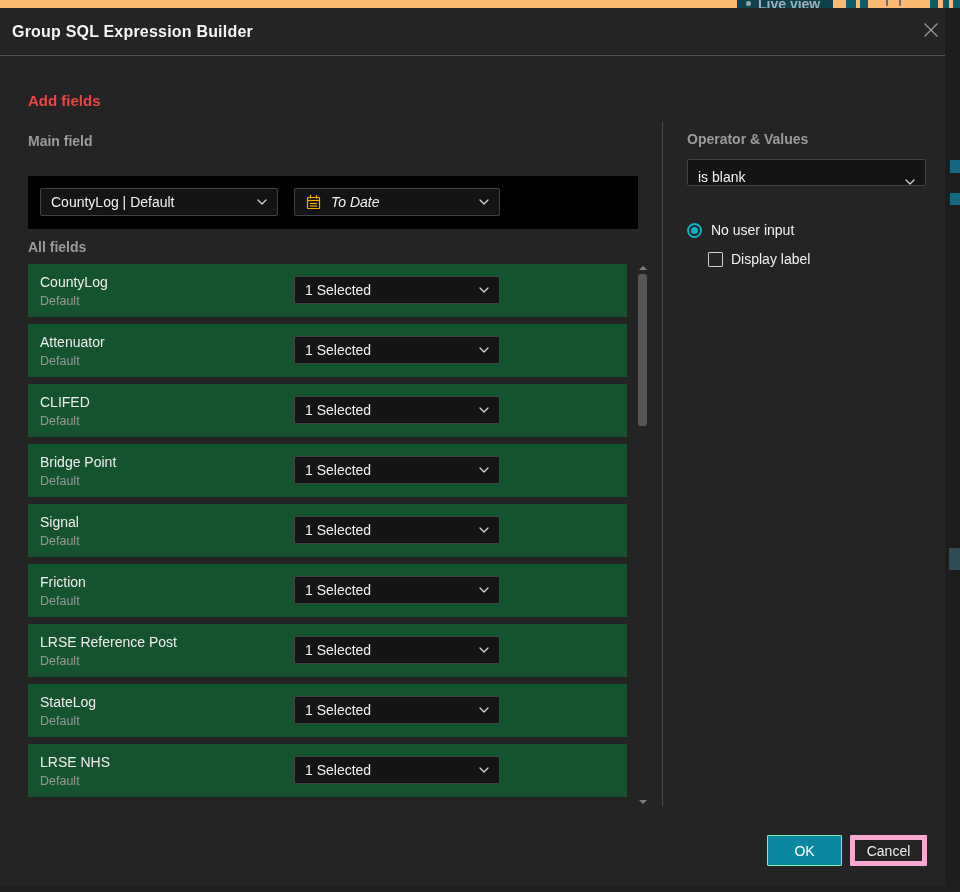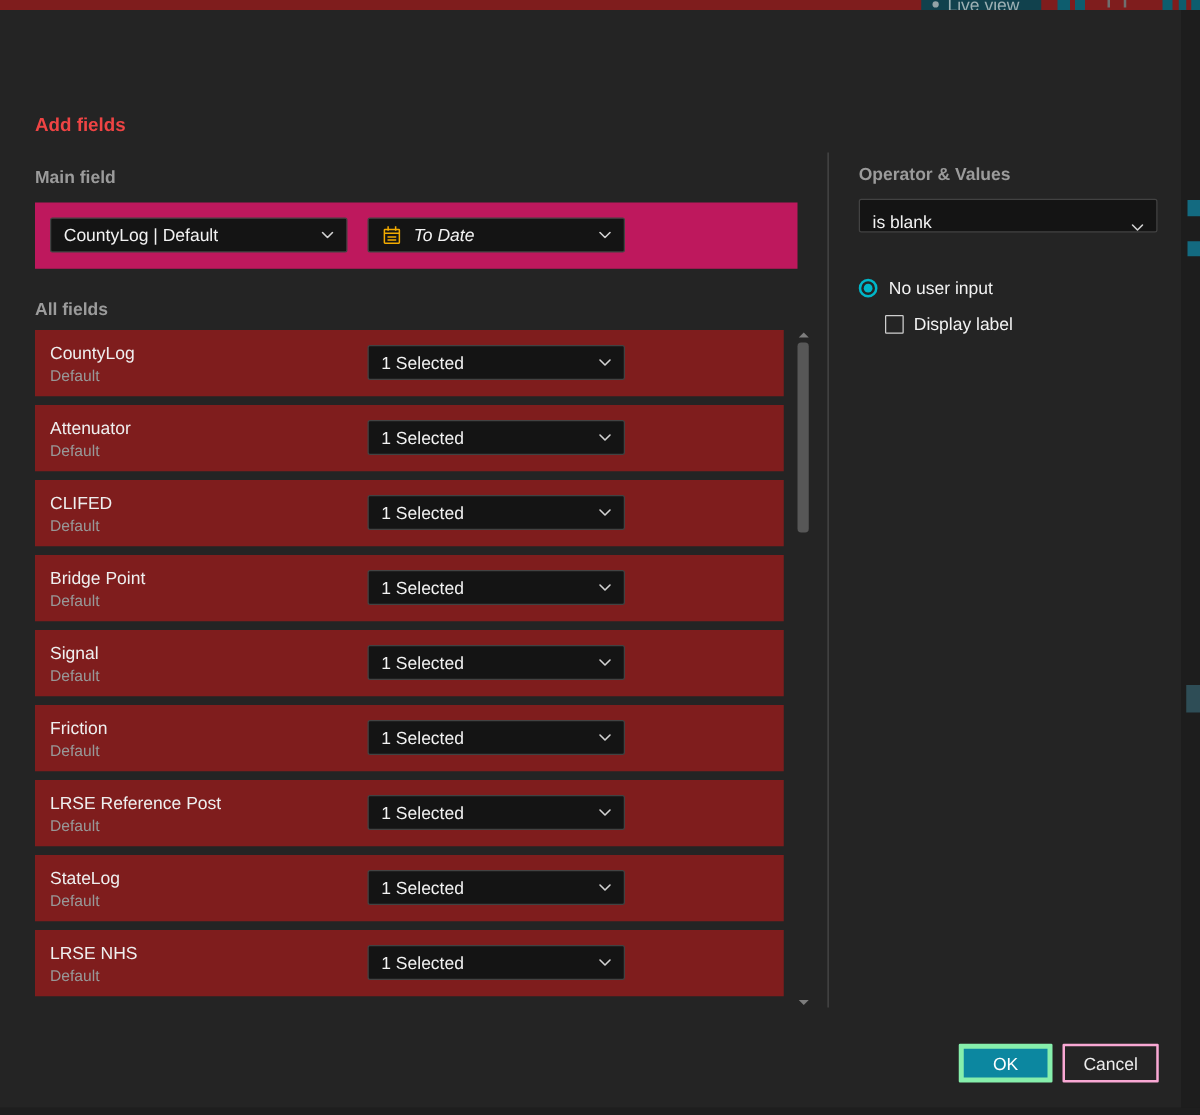--- a/index.html
+++ b/index.html
@@ -1,19 +1,19 @@
 <!DOCTYPE html>
 <html><head>
 <meta charset="utf-8">
 <style>
   * { margin:0; padding:0; box-sizing:border-box; }
   html,body { width:960px; height:892px; background:#1b1b1b; font-family:"Liberation Sans", sans-serif; overflow:hidden; }
 
   
-  .backdrop-top { position:absolute; left:0; top:0; width:960px; height:8px; background:#7f1d1d; overflow:hidden; }
+  .backdrop-top { position:absolute; left:0; top:0; width:960px; height:8px; background:#fdba74; overflow:hidden;font-weight:bold; }
   .live-view-btn { position:absolute; left:737px; top:0; width:96px; height:8px; background:#11414d; }
   .lv-dot { position:absolute; left:9px; top:1px; width:5px; height:5px; border-radius:50%; background:#93a3a7; }
   .lv-text { position:absolute; left:21px; top:-3px; font-size:14px; line-height:14px; color:#9db0b4; }
   .frag { position:absolute; }
   .ft1 { left:846px; top:0; width:10px; height:8px; background:#0d5d6e; }
   .ft2 { left:860px; top:0; width:8px; height:8px; background:#0d5d6e; }
   .ft3 { left:886px; top:0; width:2px; height:6px; background:#6f6f6f; }
   .ft4 { left:899px; top:0; width:2px; height:6px; background:#6f6f6f; }
   .ft5 { left:930px; top:0; width:8px; height:8px; background:#0d5d6e; }
   .ft6 { left:943px; top:0; width:6px; height:8px; background:#0d5d6e; }
@@ -30,31 +30,31 @@
   .dlg-header { position:absolute; left:0; top:0; width:100%; height:48px; border-bottom:1px solid #525252; }
   .dlg-title { position:absolute; left:12px; top:0; line-height:48px; font-size:16px; font-weight:700; color:#f5f5f5; letter-spacing:.2px; }
   .close-btn { position:absolute; right:0; top:8px; width:28px; height:28px; background:transparent; border:none; cursor:pointer; display:flex; align-items:center; justify-content:center; }
 
   .sec-title { position:absolute; left:28px; top:84px; font-size:15px; font-weight:700; color:#ef4444; }
   .grey-label { position:absolute; font-size:14px; font-weight:700; color:#9b9b9b; }
   .lbl-mainfield { left:28px; top:125px; }
   .lbl-allfields { left:28px; top:231px; }
   .lbl-operator { left:687px; top:123px; }
 
-  .main-panel { position:absolute; left:28px; top:154px; width:610px; height:53px; background:#be185d; }
+  .main-panel { position:absolute; left:28px; top:168px; width:610px; height:53px; background:#000000; }
 
   .select { position:absolute; background:#141414; border:1px solid #424242; border-radius:2px; display:flex; align-items:center; padding:0 10px; color:#f2f2f2; font-size:14px; cursor:pointer; }
   .select .sel-text { flex:1 1 auto; white-space:nowrap; overflow:hidden; }
   .select .chev { flex:0 0 auto; margin-left:6px; }
   .sel-mainfield { left:12px; top:12px; width:238px; height:28px; }
   .sel-datetype  { left:266px; top:12px; width:206px; height:28px;font-style:italic; }
   .sel-datetype .cal { margin-right:9px; flex:0 0 auto; display:block; }
 
   .fields-list { position:absolute; left:28px; top:256px; width:599px; }
-  .field-row { position:relative; width:599px; height:53px; background:#7f1d1d; margin-bottom:7px; }
+  .field-row { position:relative; width:599px; height:53px; background:#14532d; margin-bottom:7px; }
   .fr-name { position:absolute; left:12px; top:10px; font-size:14px; color:#efefef; }
   .fr-sub  { position:absolute; left:12px; top:30px; font-size:12.5px; color:#989898; }
   .sel-row { left:266px; top:12px; width:206px; height:28px; }
 
   
   .scrollbar { position:absolute; left:637px; top:256px; width:11px; height:542px; }
   .sb-thumb { position:absolute; left:1px; top:10px; width:9px; height:152px; background:#575757; border-radius:3px; }
   .sb-up, .sb-down { position:absolute; left:1.5px; width:0; height:0; border-left:4px solid transparent; border-right:4px solid transparent; }
   .sb-up { top:2px; border-bottom:4.5px solid #7d7d7d; }
   .sb-down { bottom:2px; border-top:4.5px solid #7d7d7d; }
@@ -66,22 +66,22 @@
   .radio-row { position:absolute; left:687px; top:214px; display:flex; align-items:center; }
   .radio { width:15px; height:15px; border:2px solid #00b6c8; border-radius:50%; display:flex; align-items:center; justify-content:center; flex:0 0 auto; }
   .radio-dot { width:7px; height:7px; border-radius:50%; background:#00b6c8; }
   .radio-label { margin-left:9px; font-size:14px; color:#f2f2f2;text-align:right; }
 
   .check-row { position:absolute; left:708px; top:243px; display:flex; align-items:center;justify-content:flex-end; }
   .checkbox { width:15px; height:15px; border:1.5px solid #cfcfcf; border-radius:1px; background:transparent; flex:0 0 auto; }
   .check-label { margin-left:8px; font-size:14px; color:#f2f2f2; }
 
   .btn { position:absolute; top:827px; height:31px; font-size:14px; display:flex; align-items:center; justify-content:center; cursor:pointer; border-radius:1px; }
-  .btn-ok { left:767px; width:75px; background:#0c87a0; color:#ffffff; border:4px solid #86efac; }
-  .btn-cancel { left:850px; width:77px; background:transparent; color:#ededed; border:2px solid #f9a8d4; }
+  .btn-ok { left:767px; width:75px; background:#0c87a0; color:#ffffff; border:1px solid #86efac; }
+  .btn-cancel { left:850px; width:77px; background:transparent; color:#ededed; border:5px solid #f9a8d4; }
 </style>
 </head>
 <body>
 
 <div class="backdrop-top">
   <div class="live-view-btn">
     <span class="lv-dot"></span>
     <span class="lv-text">Live view</span>
   </div>
   <div class="frag ft1"></div>
@@ -95,20 +95,28 @@
 
 <div class="backdrop-right">
   <div class="frag fr1"></div>
   <div class="frag fr2"></div>
   <div class="frag fr3"></div>
 </div>
 
 <div class="backdrop-bottom"></div>
 
 <div class="dialog">
+  <div class="dlg-header">
+    <div class="dlg-title">Group SQL Expression Builder</div>
+    <button class="close-btn">
+      <svg width="18" height="18" viewBox="0 0 18 18">
+          <path d="M2.5 2.5 L15.5 15.5 M15.5 2.5 L2.5 15.5" stroke="#9c9c9c" stroke-width="1.2" fill="none"></path>
+        </svg>
+    </button>
+  </div>
 
   <div class="sec-title">Add fields</div>
 
   <div class="grey-label lbl-mainfield">Main field</div>
 
   <div class="main-panel">
     <div class="select sel-mainfield">
       <span class="sel-text">CountyLog | Default</span>
       <svg class="chev" width="10" height="6" viewBox="0 0 10 6">
           <polyline points="1,1 5,5 9,1" stroke="#d2d2d2" stroke-width="1.3" fill="none" stroke-linecap="round" stroke-linejoin="round"></polyline>

